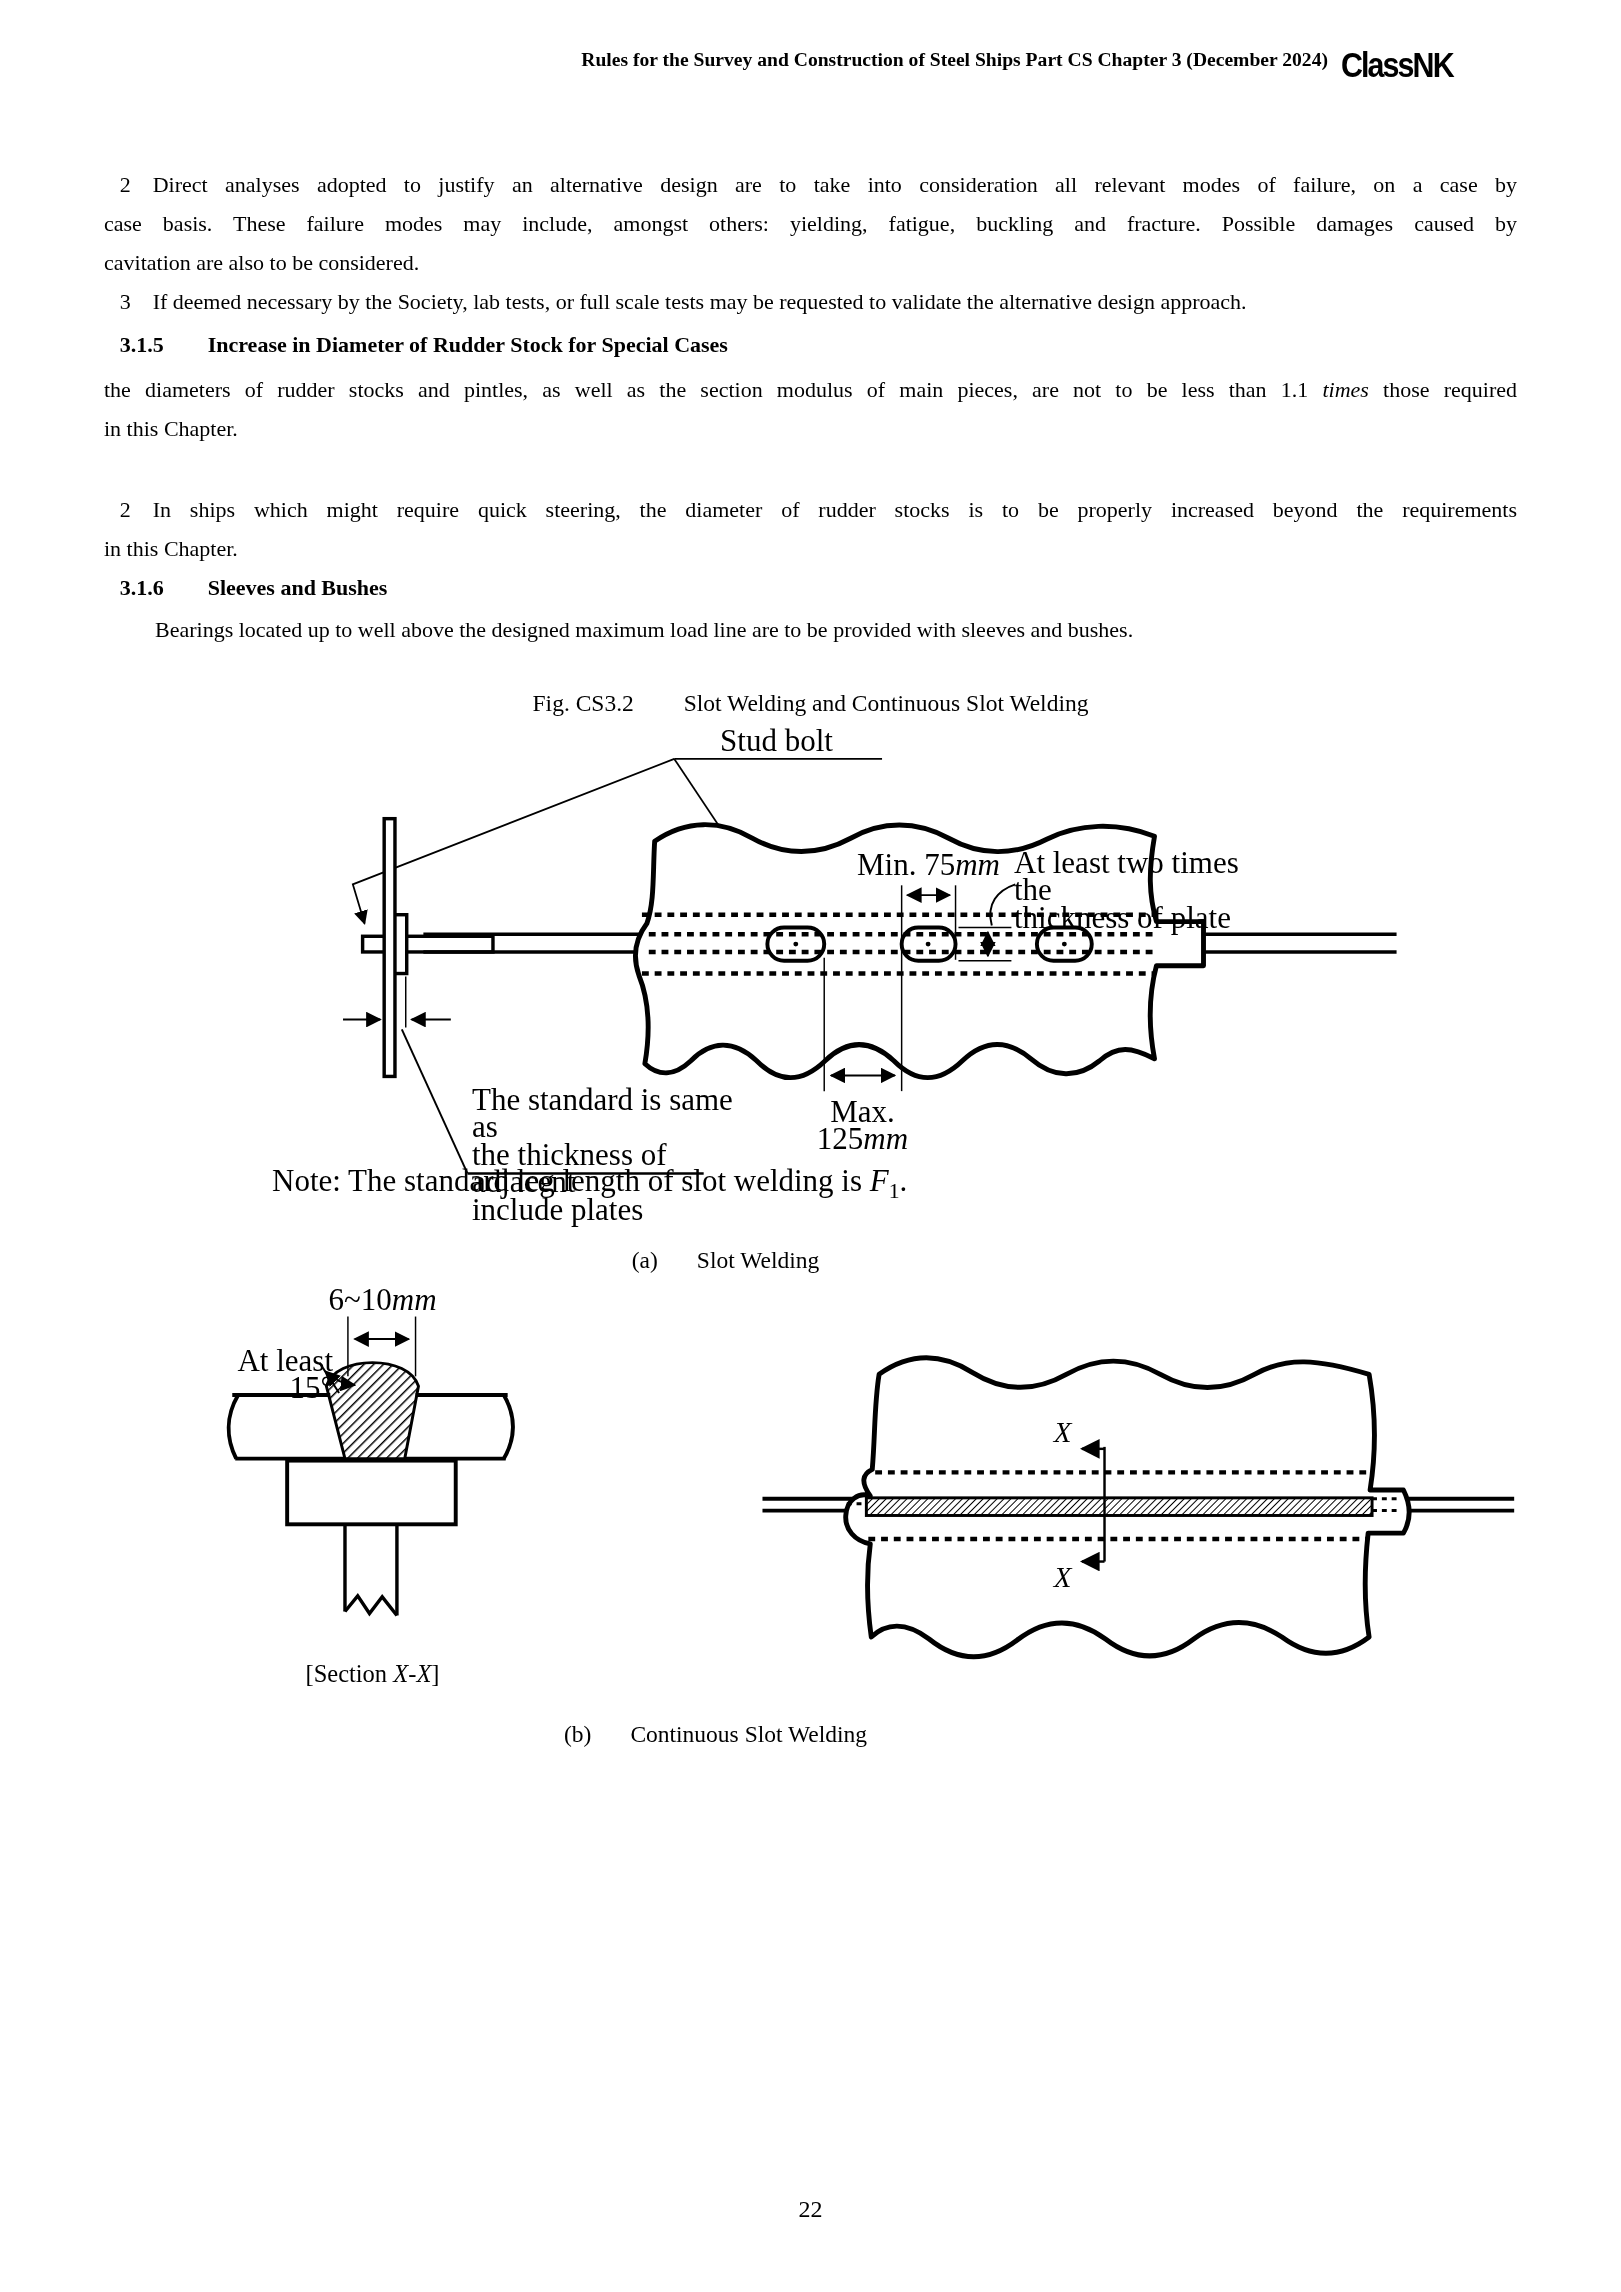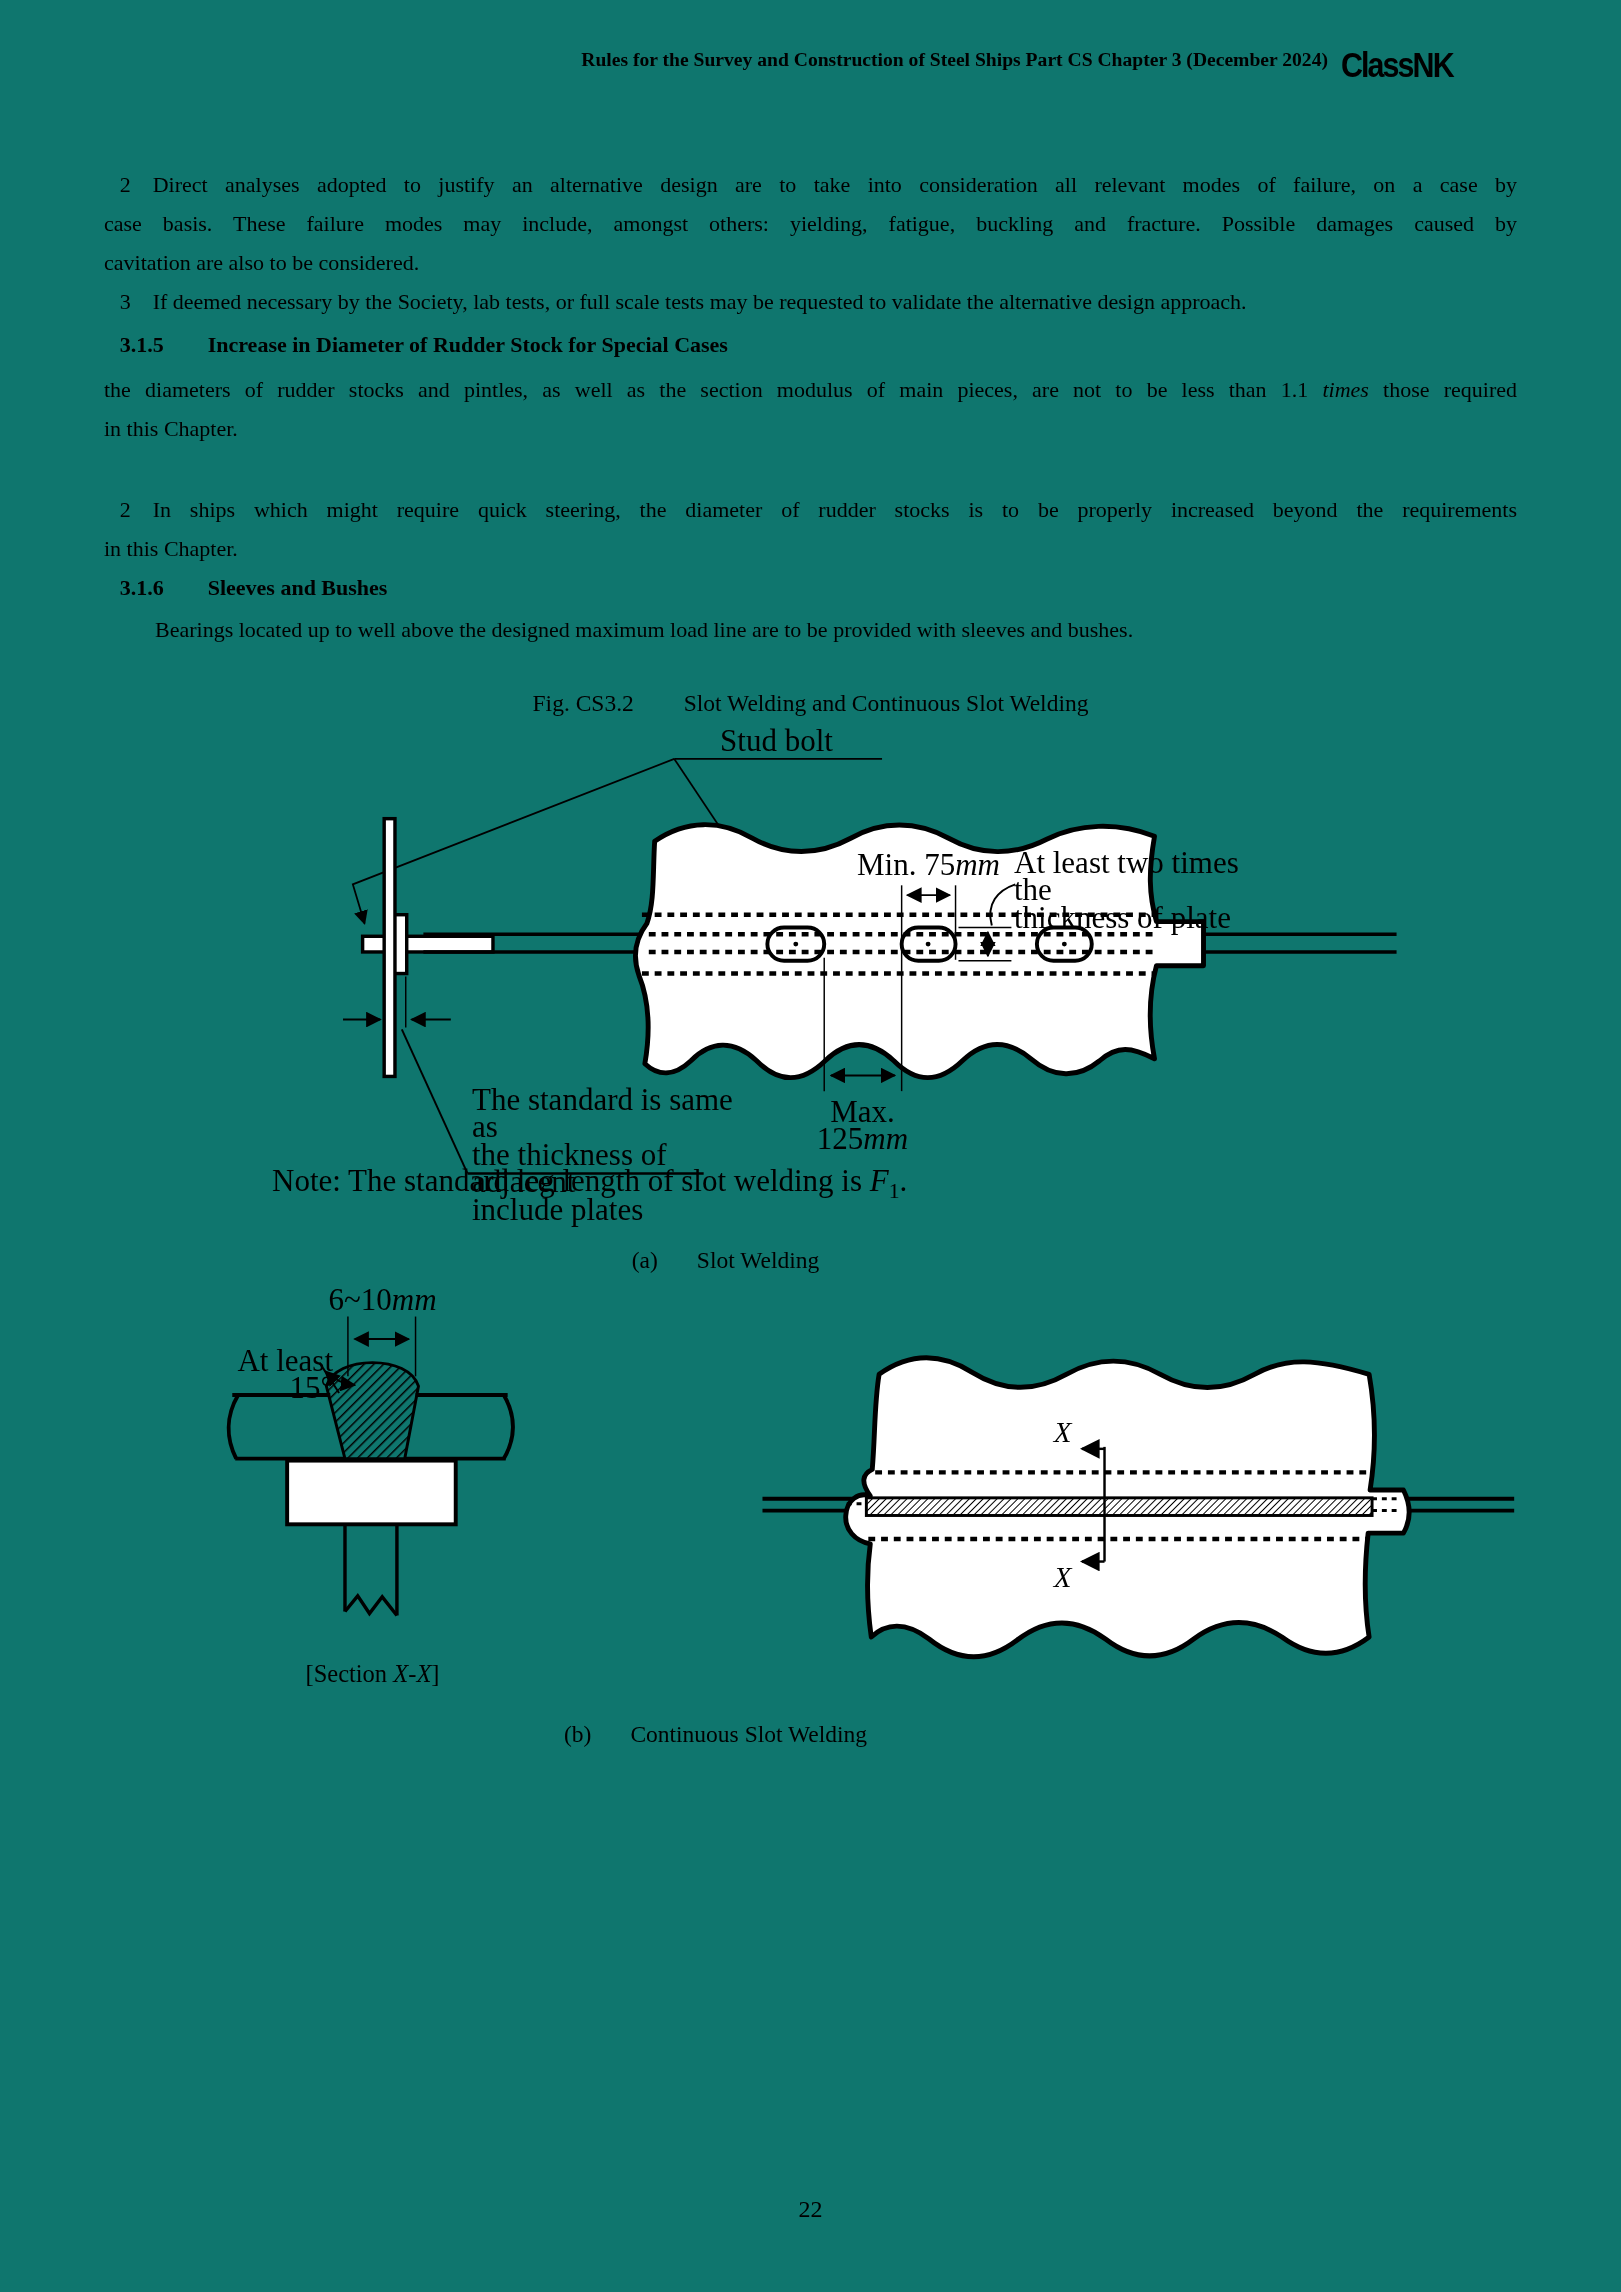--- a/index.html
+++ b/index.html
@@ -1,16 +1,16 @@
 <!DOCTYPE html>
 <html><head>
 <meta charset="utf-8">
 <style>
   html,body{margin:0;padding:0;background:#888;}
-  .page{position:relative;width:1621px;height:2293px;background:#0f766e;
+  .page{position:relative;width:1621px;height:2293px;background:#ffffff;
         font-family:"Liberation Serif",serif;color:#000;overflow:hidden;}
   .abs{position:absolute;}
   .bodytext{width:1413px;font-size:22px;line-height:39px;}
   .tline{min-height:39px;}
   .just{text-align:justify;text-align-last:justify;}
   .bold{font-weight:bold;}
   .hdr{font-size:19.6px;font-weight:bold;text-align:right;}
   .logo{font-family:"Liberation Sans",sans-serif;font-weight:800;font-size:32px;
         letter-spacing:-2px;transform:scale(0.95,1.12);transform-origin:left top;}
   .figlabel{font-size:31px;line-height:27.4px;}

